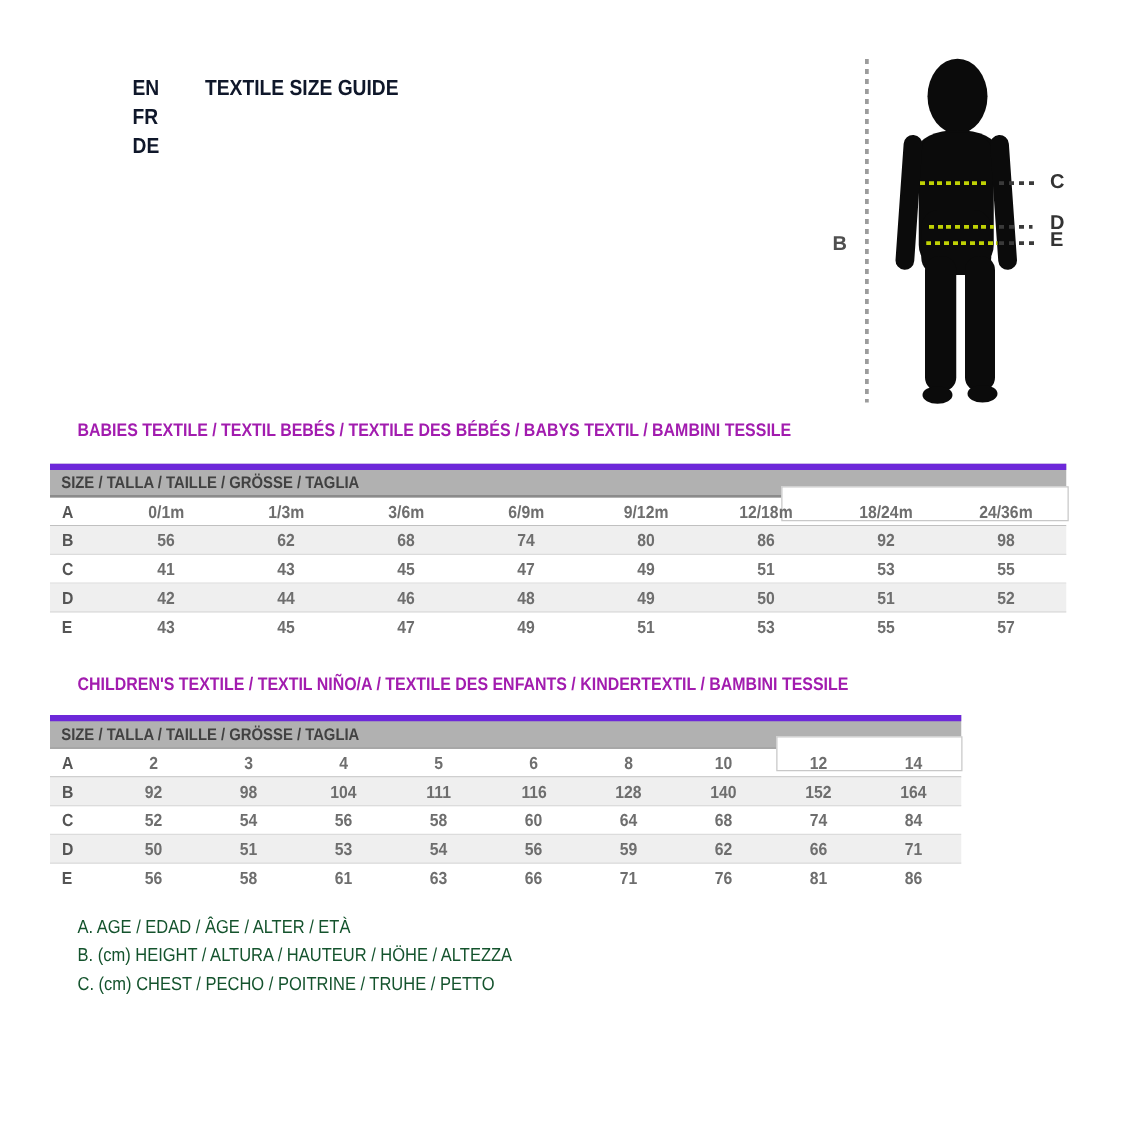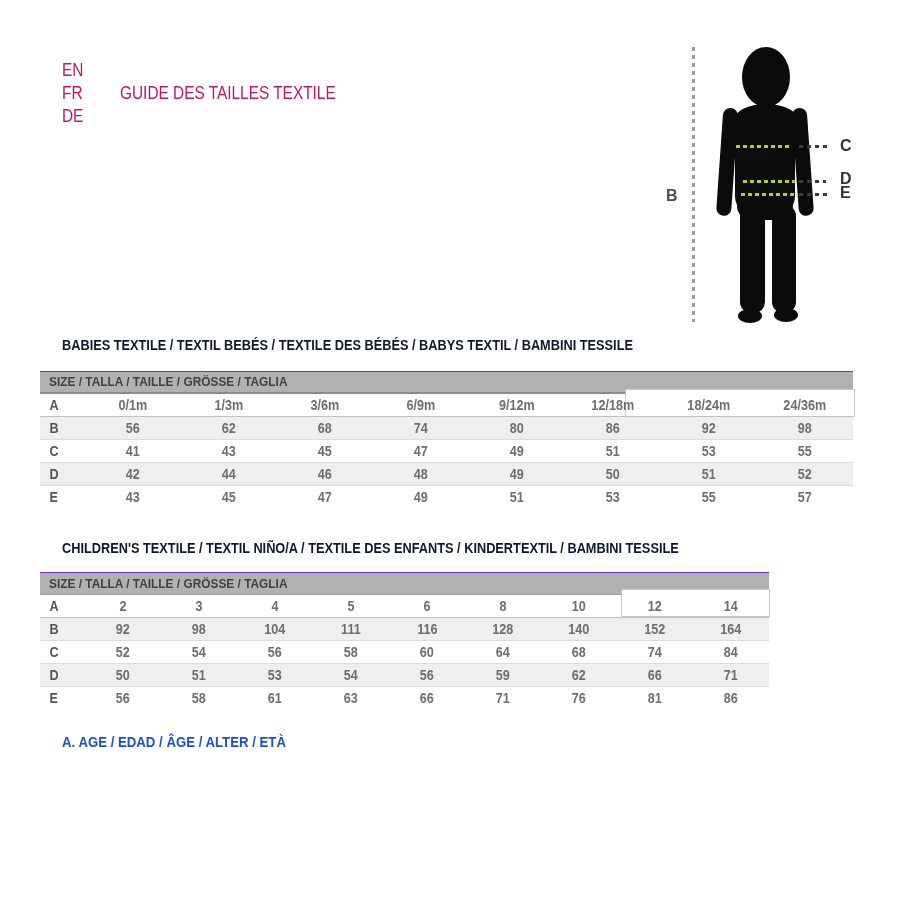--- a/index.html
+++ b/index.html
@@ -4,21 +4,21 @@
 <style>
   html,body { margin:0; padding:0; background:#ffffff; }
   .page {
     position:relative; width:900px; height:900px; background:var(--bg,#fff);
     font-family:"Liberation Sans", sans-serif; overflow:hidden; color:#3d3d3d;
   }
   .cond { display:inline-block; transform:scaleX(0.88); transform-origin:0 50%; white-space:nowrap; }
 
   
   .lang-block { position:absolute; left:62px; top:59px; }
-  .lang-row { display:flex; height:23px; align-items:center; font-weight:400; font-size:17.5px; color:#be185d; }
+  .lang-row { display:flex; height:23px; align-items:center; font-weight:700; font-size:17.5px; color:#0f172a;margin-left:44px; }
   .lang-code { width:58px; flex:0 0 58px; }
 
   
   .figure { position:absolute; left:0; top:0; width:900px; height:340px; }
   .sil { position:absolute; left:713px; top:40px; color:var(--body,#0b0b0b); }
   .vline {
     position:absolute; left:692px; top:47px; width:2.5px; height:275px;
     background:repeating-linear-gradient(180deg, var(--vline,#9c9c9c) 0 4px, transparent 4px 8px);
   }
   .b-label { position:absolute; left:666px; top:187px; font-weight:700; font-size:16px; color:#4f4f4f; }
@@ -30,64 +30,64 @@
   .mC .dark  { left:799px; top:145px; width:32px; }
   .mC .m-label { left:840px; top:137px; }
   .mD .green { left:743px; top:180px; width:52px; }
   .mD .dark  { left:799px; top:180px; width:27px; }
   .mD .m-label { left:840px; top:170px; }
   .mE .green { left:741px; top:193px; width:57px; }
   .mE .dark  { left:799px; top:193px; width:30px; }
   .mE .m-label { left:840px; top:184px; }
 
   
-  .tbl-title { position:absolute; font-size:14.5px; font-weight:700; color:#0f172a; }
+  .tbl-title { position:absolute; font-size:14.5px; font-weight:700; color:#a21caf; }
   .babies-title { left:62px; top:337px; }
   .children-title { left:62px; top:540px; }
 
   
   .tbl { position:absolute; }
   .babies-tbl { left:40px; top:371px; width:813px; }
   .children-tbl { left:40px; top:572px; width:729px; }
   .band {
     height:20px; line-height:20px; background:var(--band,#b1b1b1);
-    border-top:1px solid #6d28d9; border-bottom:2px solid #8b8b8b;
+    border-top:5px solid #6d28d9; border-bottom:2px solid #8b8b8b;
     padding-left:9px; font-size:13.5px; font-weight:700; color:#414141;
   }
   .children-tbl .band { border-bottom:1px solid #9d9d9d; height:21px; line-height:21px; }
   .hl-box { position:absolute; background:#fff; border:1px solid var(--hl,#c8c8c8); z-index:1; }
   .babies-hl { left:585px; top:18px; width:228px; height:26px; }
   .children-hl { left:581px; top:17px; width:147px; height:26px; }
   .trow {
     position:relative; z-index:2; display:flex; align-items:center; height:22px;
     border-bottom:1px solid #dcdcdc; font-size:14px; font-weight:700; color:#6e6e6e;
   }
   .trow.first { border-bottom-color:#c0c0c0; }
   .trow.stripe { background:var(--stripe,#efefef); }
   .trow:last-child { border-bottom:none; }
   .tlab { flex:0 0 45px; width:45px; padding-left:9px; box-sizing:border-box; color:#555; }
   .tcell { flex:1; text-align:center; }
   .tcell > span, .tlab > span { display:inline-block; transform:scaleX(0.9); }
 
   
   .legend { position:absolute; left:62px; top:730px; }
-  .legend-line { height:23px; line-height:23px; font-size:15px; font-weight:700; color:#1d4ed8; }
+  .legend-line { height:23px; line-height:23px; font-size:15px; font-weight:400; color:#14532d; }
 </style>
 </head>
 <body>
 
 <div class="page">
 
   <div class="lang-block" id="langBlock">
       <div class="lang-row">
         <span class="lang-code"><span class="cond">EN</span></span>
+        <span class="lang-label"><span class="cond">TEXTILE SIZE GUIDE</span></span>
       </div>
       <div class="lang-row">
         <span class="lang-code"><span class="cond">FR</span></span>
-        <span class="lang-label"><span class="cond">GUIDE DES TAILLES TEXTILE</span></span>
       </div>
       <div class="lang-row">
         <span class="lang-code"><span class="cond">DE</span></span>
       </div>
     </div>
 
   <div class="figure">
     <div class="vline"></div>
     <div class="b-label">B</div>
 
@@ -253,15 +253,17 @@
         <div class="tcell"><span>66</span></div>
         <div class="tcell"><span>71</span></div>
         <div class="tcell"><span>76</span></div>
         <div class="tcell"><span>81</span></div>
         <div class="tcell"><span>86</span></div>
       </div>
     </div>
 
   <div class="legend" id="legendBlock">
       <div class="legend-line"><span class="cond">A. AGE / EDAD / ÂGE / ALTER / ETÀ</span></div>
+      <div class="legend-line"><span class="cond">B. (cm) HEIGHT / ALTURA / HAUTEUR / HÖHE / ALTEZZA</span></div>
+      <div class="legend-line"><span class="cond">C. (cm) CHEST / PECHO / POITRINE / TRUHE / PETTO</span></div>
     </div>
 
 </div>
 
 </body></html>

